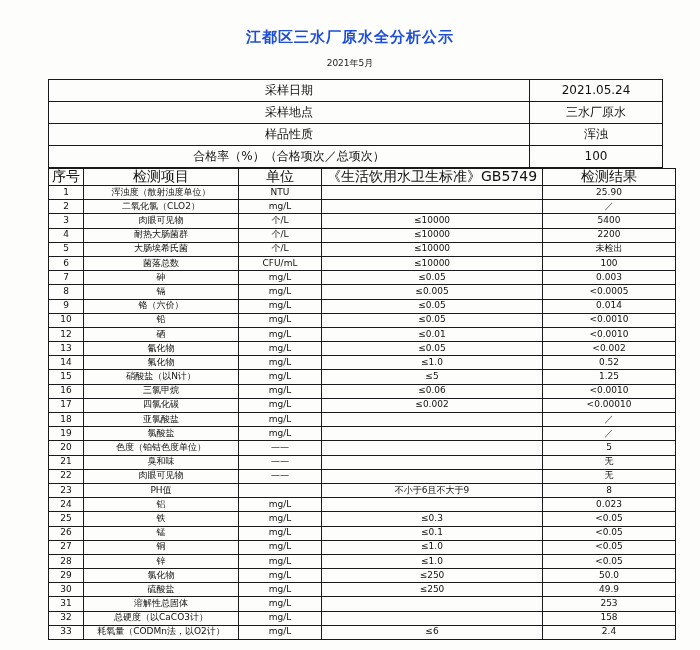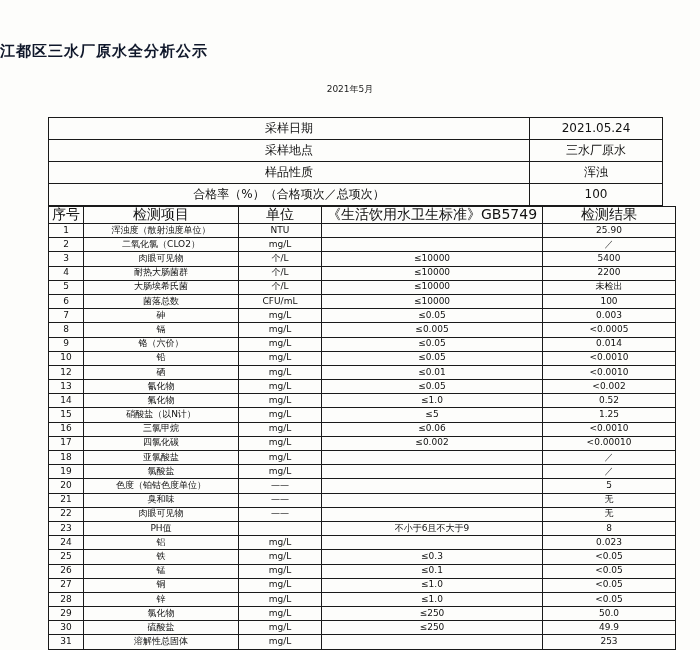--- a/index.html
+++ b/index.html
@@ -17,31 +17,32 @@
   }
   .page {
     position: relative;
     width: 700px;
     height: 650px;
     box-sizing: border-box;
     padding: 0;
     background: #fdfdfb;
   }
   .doc-title {
+    text-align: center;
     font-size: 15px;
     font-weight: bold;
     letter-spacing: 1px;
     margin: 0;
-    padding-top: 42px;
-    color: #0f172a;
+    padding-top: 28px;
+    color: #1d4ed8;
   }
   .doc-subtitle {
     text-align: center;
     font-size: 9px;
-    margin: 16px;
+    margin: 4px;
     padding-top: 6px;
     padding-bottom: 5px;
     color: #1a1a1a;
   }
   .tbl-wrap {
     margin: 0 48px 0 48px;
   }
   table {
     border-collapse: collapse;
     width: 604px;

